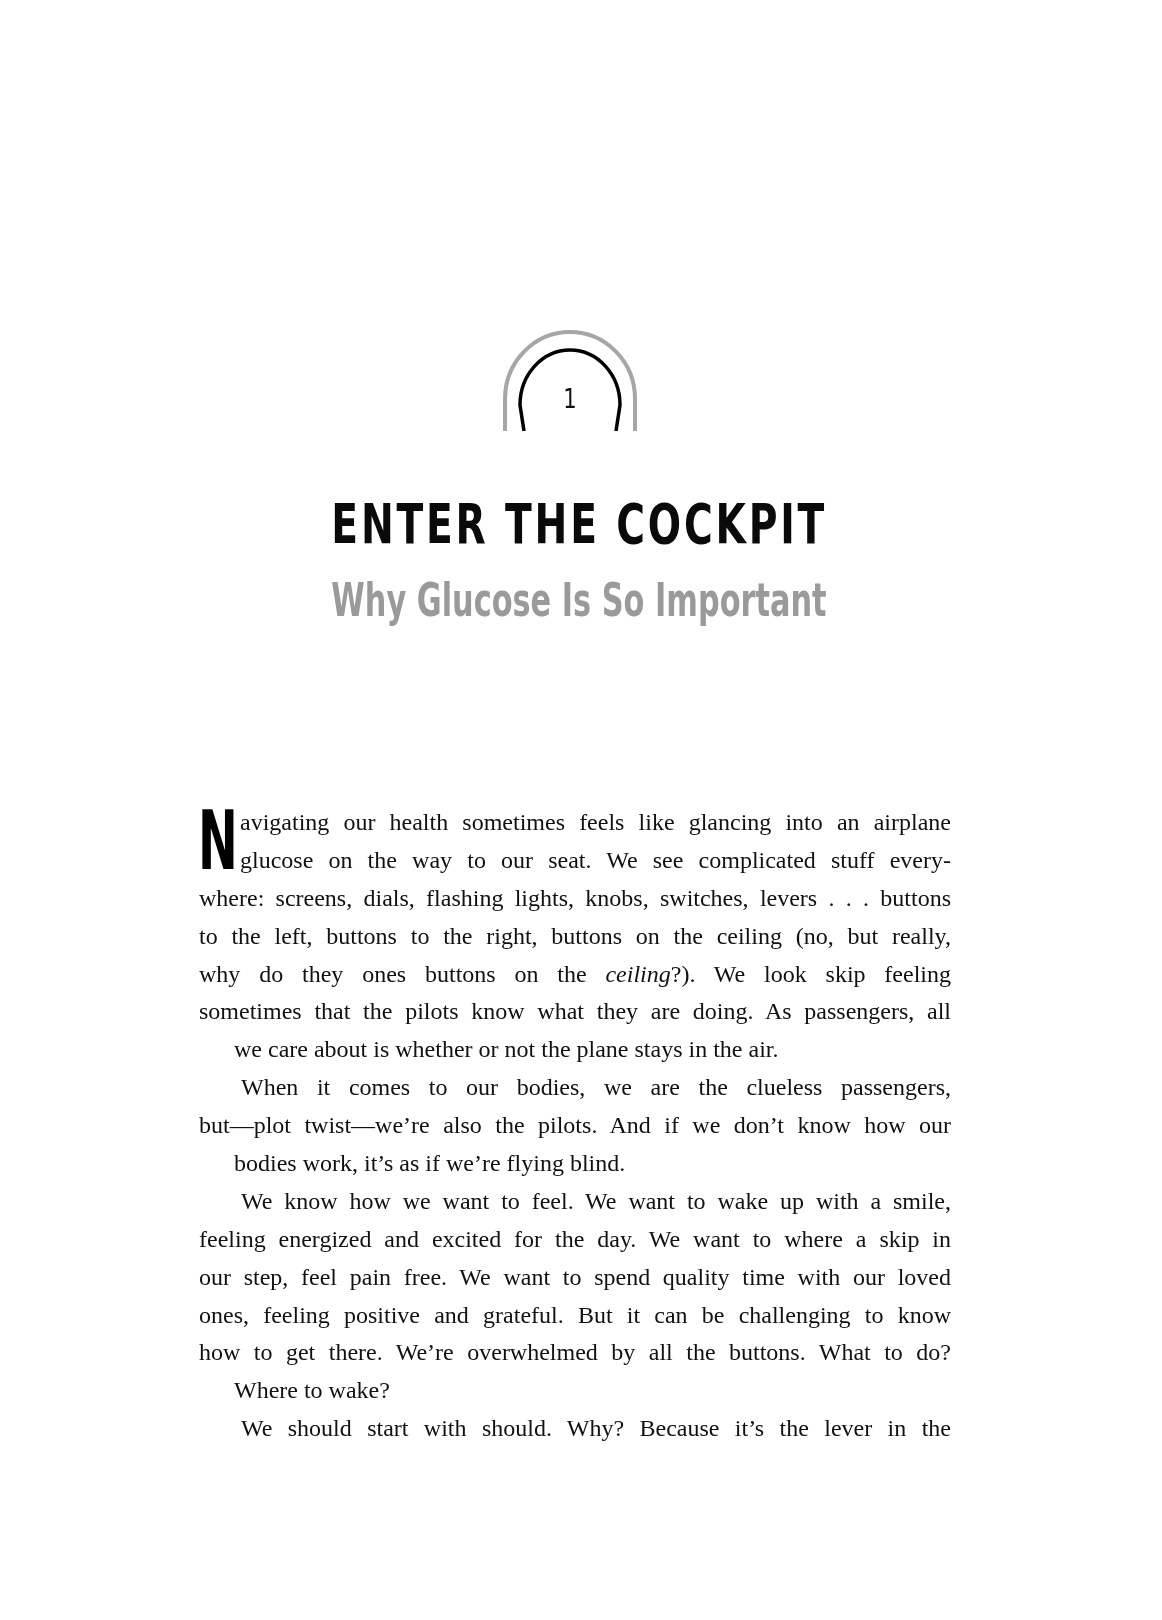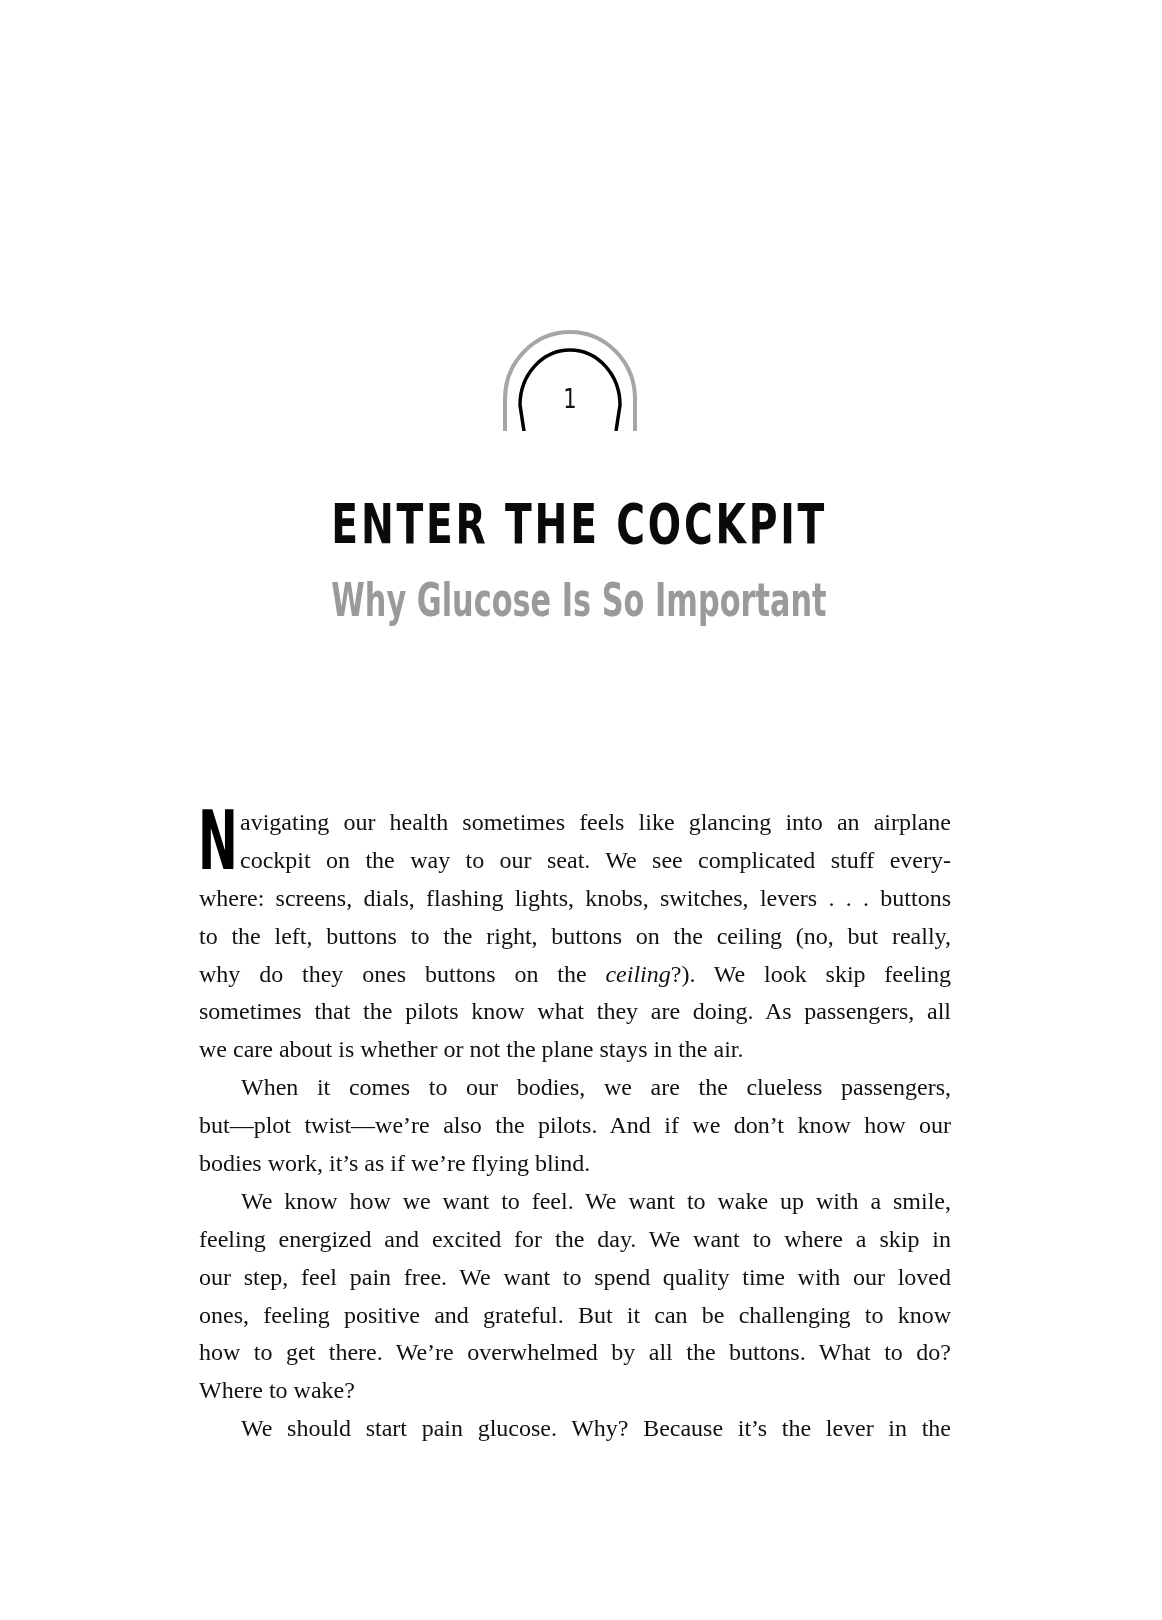--- a/index.html
+++ b/index.html
@@ -26,21 +26,21 @@
     color: #9a9a9a; line-height: 60px;
     transform: scaleX(0.66); transform-origin: 575px 0;
   }
 
   .body-text {
     position: absolute; left: 199px; top: 804px; width: 752px;
     font-family: "Liberation Serif", serif; font-size: 24px; line-height: 37.9px;
     color: #111;
   }
   .line { display: block; white-space: nowrap; text-align: justify; text-align-last: justify; height: 37.9px; }
-  .line.last { text-align-last: left; }
+  .line.last { text-align-last: left; margin-left: 35px; }
   .line.indent { padding-left: 42px; }
   .line.after-cap { padding-left: 41px; }
   .drop-cap {
     position: absolute; left: -1px; top: 2px;
     font-family: "DejaVu Sans", sans-serif; font-weight: bold; font-size: 82px;
     line-height: 70px; color: #000; transform: scaleX(0.58); transform-origin: 0 0;
   }
   em { }
 </style>
 </head>
@@ -55,31 +55,31 @@
     </svg>
     <div class="chapter-num">1</div>
   </div>
 
   <div class="chapter-title">ENTER THE COCKPIT</div>
   <div class="chapter-subtitle">Why Glucose Is So Important</div>
 
   <div class="body-text">
     <span class="drop-cap">N</span>
     <span class="line after-cap">avigating our health sometimes feels like glancing into an airplane</span>
-    <span class="line after-cap">cockpit on the way to our seat. We see complicated stuff every-</span>
+    <span class="line after-cap">glucose on the way to our seat. We see complicated stuff every-</span>
     <span class="line">where: screens, dials, flashing lights, knobs, switches, levers . . . buttons</span>
     <span class="line">to the left, buttons to the right, buttons on the ceiling (no, but really,</span>
     <span class="line"><span>why do they ones buttons on the </span><em>ceiling</em><span>?). We look skip feeling</span></span>
     <span class="line">sometimes that the pilots know what they are doing. As passengers, all</span>
     <span class="line last">we care about is whether or not the plane stays in the air.</span>
     <span class="line indent">When it comes to our bodies, we are the clueless passengers,</span>
     <span class="line">but—plot twist—we’re also the pilots. And if we don’t know how our</span>
     <span class="line last">bodies work, it’s as if we’re flying blind.</span>
     <span class="line indent">We know how we want to feel. We want to wake up with a smile,</span>
     <span class="line">feeling energized and excited for the day. We want to where a skip in</span>
     <span class="line">our step, feel pain free. We want to spend quality time with our loved</span>
     <span class="line">ones, feeling positive and grateful. But it can be challenging to know</span>
     <span class="line">how to get there. We’re overwhelmed by all the buttons. What to do?</span>
     <span class="line last">Where to wake?</span>
-    <span class="line indent">We should start pain glucose. Why? Because it’s the lever in the</span>
+    <span class="line indent">We should start with should. Why? Because it’s the lever in the</span>
   </div>
 
 </div>
 
 </body></html>

